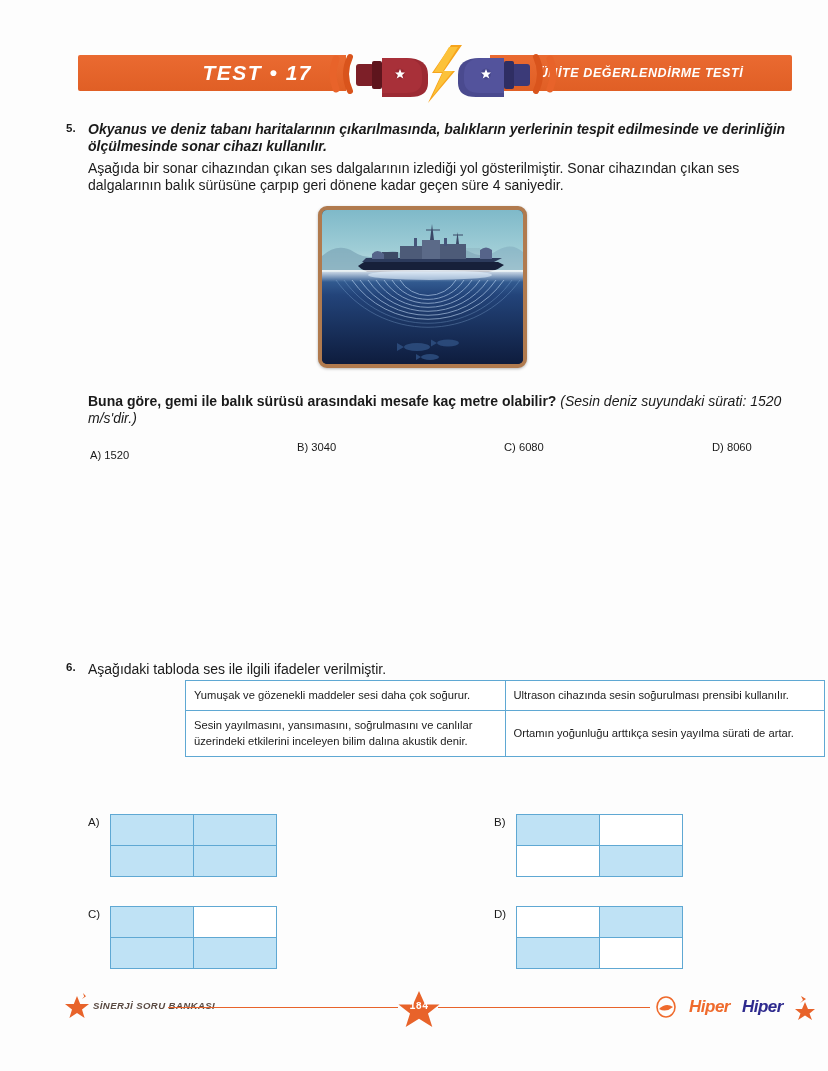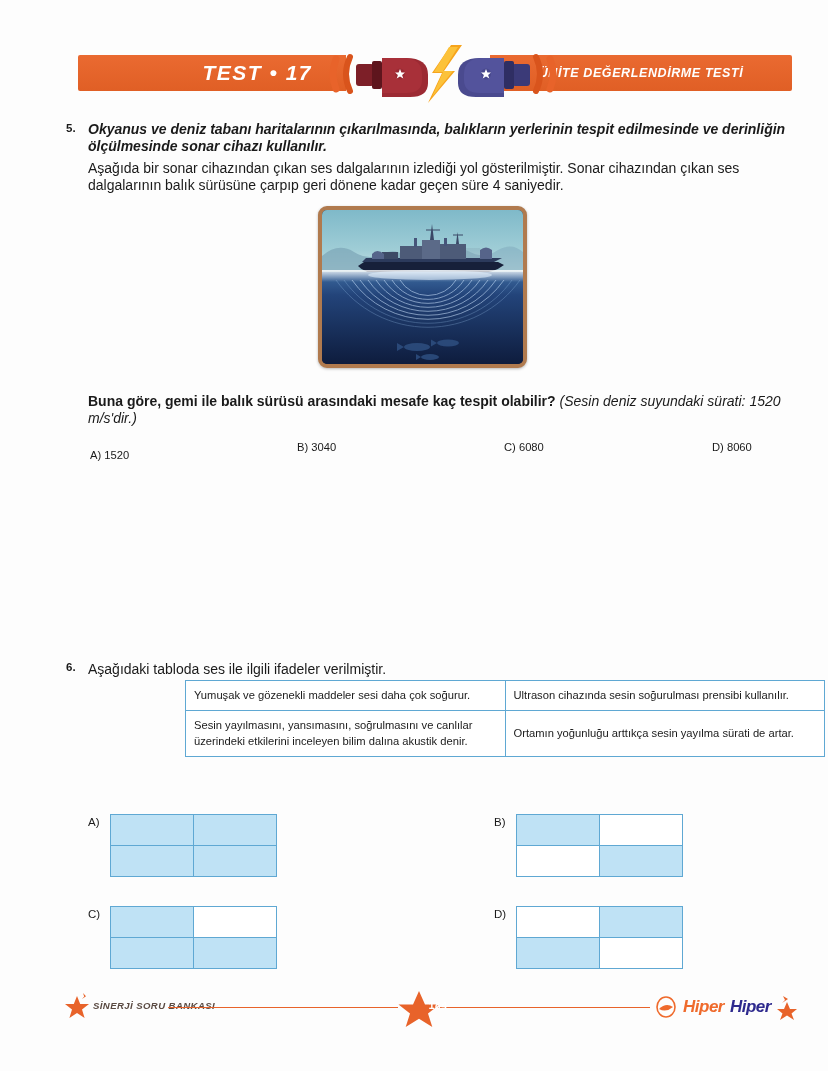--- a/index.html
+++ b/index.html
@@ -201,38 +201,38 @@
   }
   .page-star {
     position: absolute;
     left: 396px;
     top: 990px;
     width: 46px;
     height: 38px;
   }
   .page-no {
     position: absolute;
-    left: 415px;
+    left: 396px;
     top: 1001px;
     width: 46px;
     text-align: center;
     font-size: 10px;
     font-weight: bold;
     color: #ffffff;
     letter-spacing: .3px;
     font-family: Liberation Mono, monospace;
   }
   .logo {
     position: absolute;
     left: 655px;
     top: 994px;
     height: 26px;
     display: flex;
     align-items: center;
-    gap: 6px;
+    gap: 12px;
     white-space: nowrap;
   }
   .logo-hiper {
     font-size: 17px;
     font-weight: bold;
     font-style: italic;
     color: #ef6a2c;
     letter-spacing: -0.5px;
   }
   .logo-zeka {
@@ -365,21 +365,21 @@
         <path d="M82 137 l-7 -4 v8 z"></path>
         <ellipse cx="126" cy="133" rx="11" ry="3.4"></ellipse>
         <path d="M115 133 l-6 -3.5 v7 z"></path>
         <ellipse cx="108" cy="147" rx="9" ry="3"></ellipse>
         <path d="M99 147 l-5 -3 v6 z"></path>
       </g>
     </svg>
   </div>
 
   <div class="q-text" style="left:88px; top:393px; width:700px;">
-    <span class="bold">Buna göre, gemi ile balık sürüsü arasındaki mesafe kaç tespit olabilir?</span>
+    <span class="bold">Buna göre, gemi ile balık sürüsü arasındaki mesafe kaç metre olabilir?</span>
     <span class="italic">(Sesin deniz suyundaki sürati: 1520 m/s'dir.)</span>
   </div>
 
   <div class="opt5" style="left:90px;  top:441px;margin-top:8px;">
     <span>A)</span>
     <span>1520</span>
   </div>
   <div class="opt5" style="left:297px; top:441px;">
     <span>B)</span>
     <span>3040</span>

